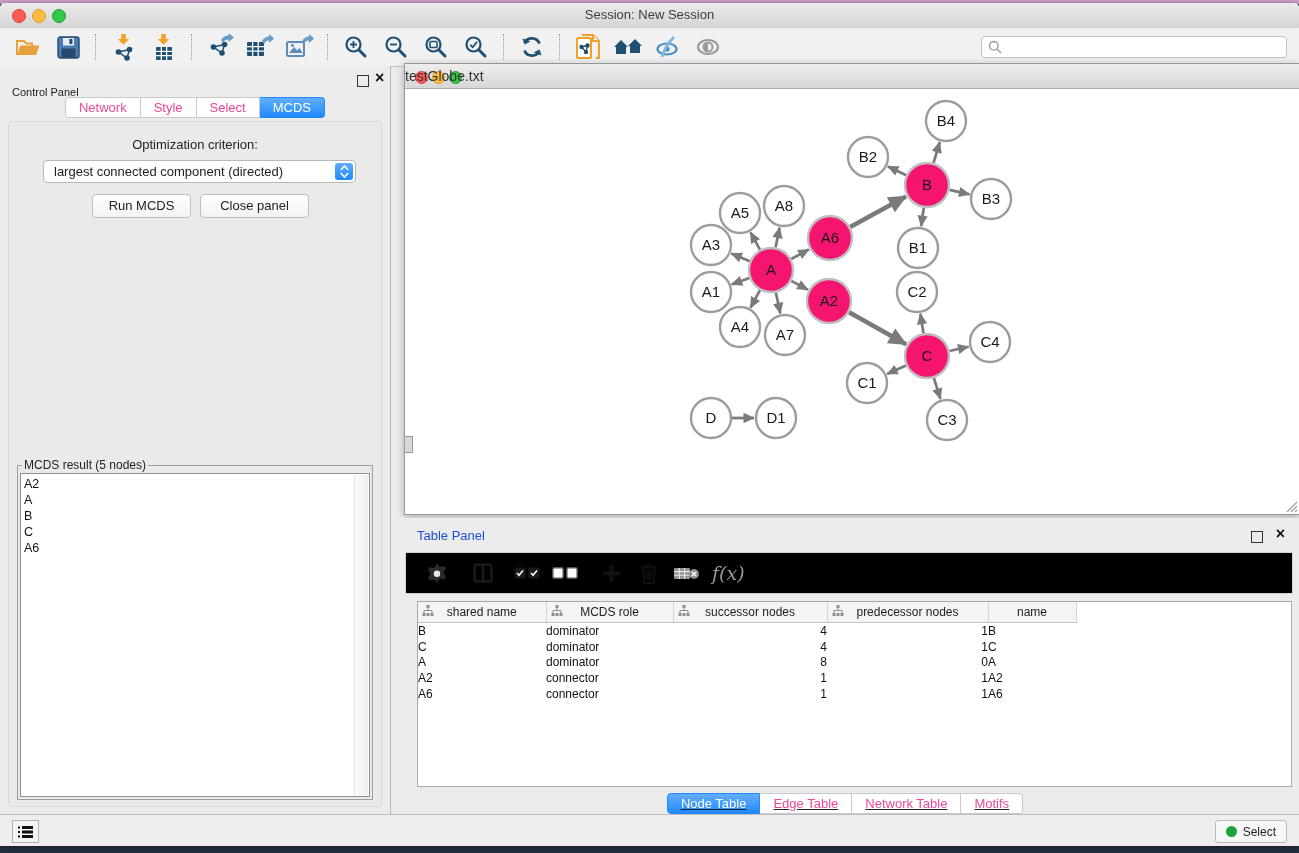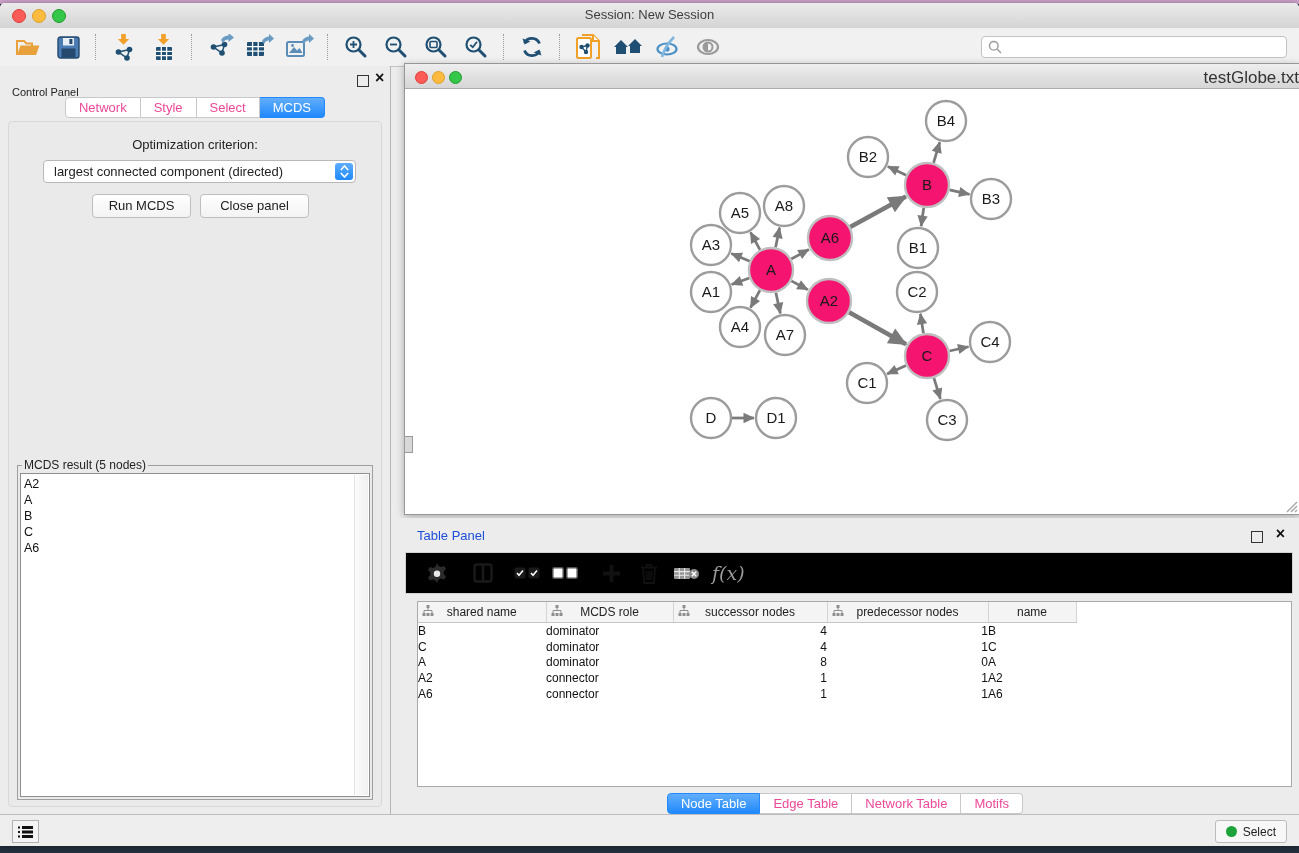--- a/index.html
+++ b/index.html
@@ -61,21 +61,21 @@
   .list-item{font-size:12.5px;line-height:16px;color:#111;}
   #result-scrollbar{position:absolute;top:1px;right:1px;bottom:1px;width:13px;
                     background:linear-gradient(90deg,#fcfcfc,#efefef);border-left:1px solid #e2e2e2;}
 
   
   #net-window{position:absolute;left:404px;top:60px;width:894px;height:450px;background:#fff;
               border:1px solid #979797;box-shadow:0 2px 8px rgba(0,0,0,.28);}
   #net-titlebar{position:absolute;top:0;left:0;right:0;height:24px;
                 background:linear-gradient(#eeeeee,#d6d6d6);border-bottom:1px solid #acacac;}
   #net-titlebar .light{top:7px;width:11px;height:11px;}
-  #net-title{position:absolute;top:4px;left:0;right:0;text-align:right;font-size:17px;color:#333;}
+  #net-title{position:absolute;top:4px;left:0;right:0;text-align:left;font-size:14px;color:#333;}
   #net-canvas{position:absolute;top:25px;left:0;right:0;bottom:0;background:#fff;overflow:hidden;}
   #net-grip{position:absolute;right:1px;bottom:1px;}
   #net-handle{position:absolute;left:-1px;top:372px;width:7px;height:15px;background:#d8d8d8;border:1px solid #9a9a9a;}
 
   
   #table-panel{position:absolute;left:391px;top:515px;right:0;height:300px;background:#ececec;}
   #tp-header{position:absolute;top:10px;left:26px;font-size:13px;color:#1d4ed8;}
   #tp-toolbar{position:absolute;top:34px;left:14px;right:6px;height:40px;background:#000000;
               border:1px solid #d2d2d2;display:flex;align-items:center;padding:0 12px;gap:0;}
   .tp-btn{width:38px;height:32px;display:flex;align-items:center;justify-content:center;flex:0 0 auto;}
@@ -83,21 +83,21 @@
   #tp-table-wrap{position:absolute;left:26px;right:7px;top:83px;bottom:31px;background:#fff;
                  border:1px solid #a9a9a9;overflow:hidden;}
   table.data{border-collapse:collapse;table-layout:fixed;font-size:12px;}
   table.data th{height:18px;background:#f4f4f4;border-bottom:1px solid #c6c6c6;border-right:1px solid #d4d4d4;
                 font-weight:normal;color:#222;font-size:12px;position:relative;text-align:center;}
   table.data th .col-icon{position:absolute;left:4px;top:3px;}
   table.data td{height:15.7px;padding:0;color:#111;white-space:nowrap;}
   td.c0{padding-left:10px;} td.c1{padding-left:7px;}
   td.c2{text-align:right;padding-right:14px;} td.c3{text-align:right;padding-right:4px;}
   td.c4{padding-left:16px;}
-  #tp-tabs{position:absolute;bottom:4px;left:0;right:0;display:flex;justify-content:center;}
+  #tp-tabs{position:absolute;bottom:4px;left:0;right:0;display:flex;justify-content:center;text-decoration:underline;}
 
   
   #status-bar{position:absolute;left:0;right:0;bottom:0;height:31px;background:#eeeeee;
               border-top:1px solid #bdbdbd;}
   #list-btn{position:absolute;left:12px;top:5px;width:25px;height:21px;background:#f4f4f4;
             border:1px solid #b2b2b2;display:flex;align-items:center;justify-content:center;}
   #memory-btn{position:absolute;right:12px;top:5px;height:21px;background:#f7f7f7;border:1px solid #bbb;
               border-radius:3px;display:flex;align-items:center;padding:0 10px;font-size:12px;gap:6px;}
   #memory-dot{width:11px;height:11px;border-radius:50%;background:#1ea33b;}
   svg{display:block;}

